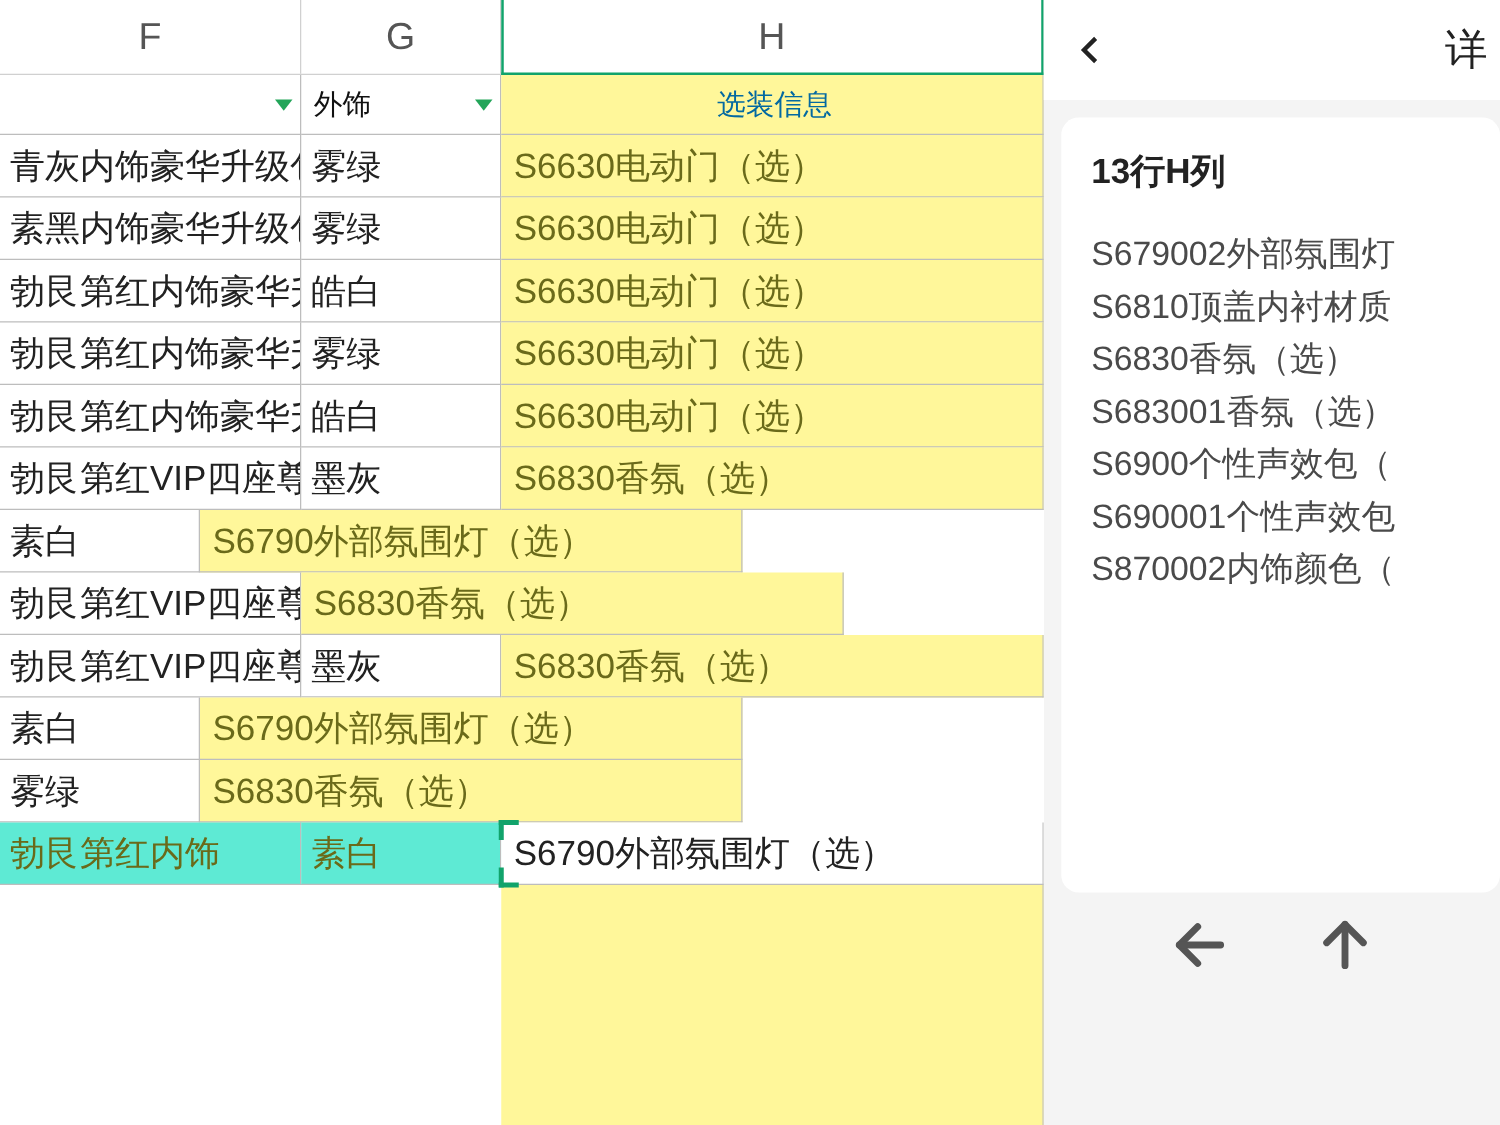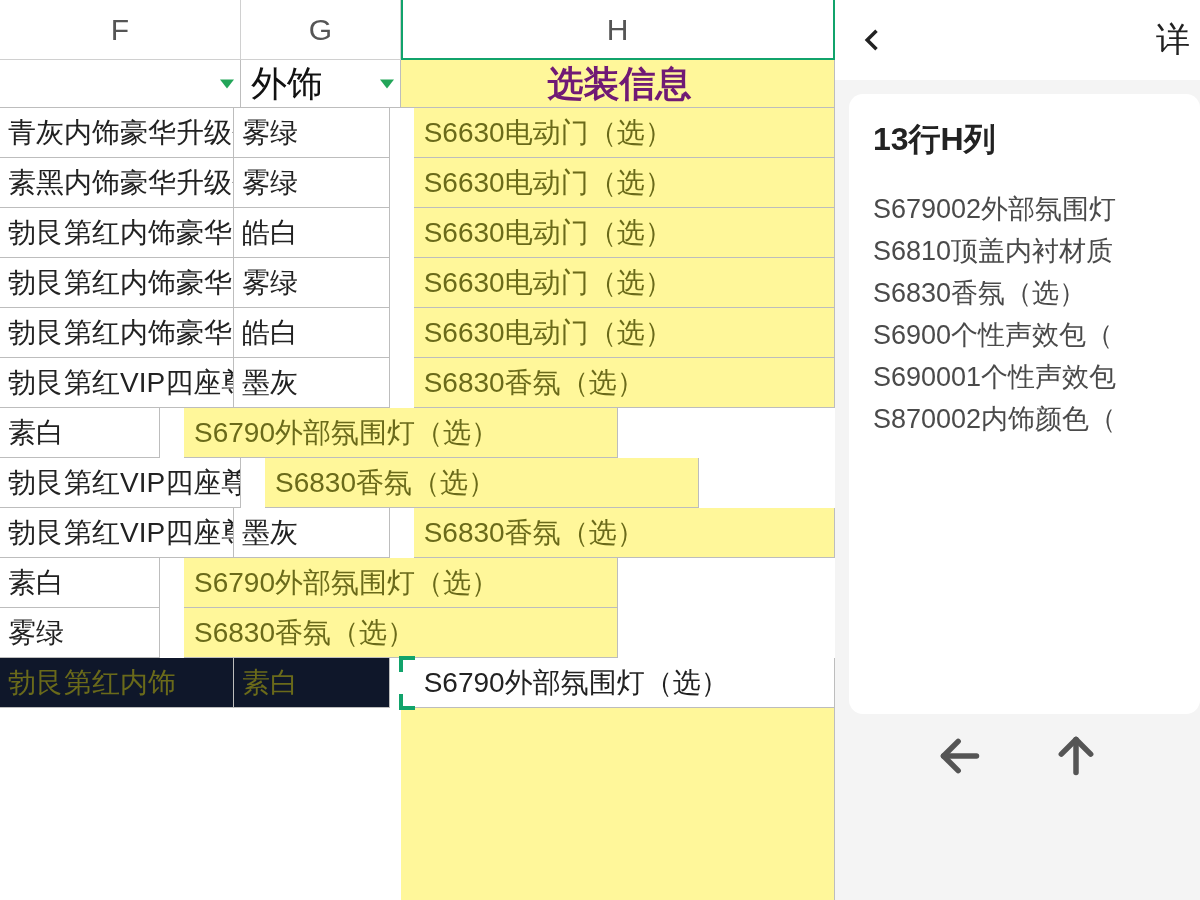--- a/index.html
+++ b/index.html
@@ -40,30 +40,31 @@
   .col-f { width: 241px; }
   .col-g { width: 160px; }
   .col-h { width: 434px; justify-content: center; }
   
   .fieldheaders {
     display: flex;
     height: 48px;
   }
   .fieldheaders > div {
     display: flex;
-    font-size: 36px;
+    align-items: center;
+    font-size: 23px;
     color: #111;
     border-right: 1px solid #bdbdbd;
     border-bottom: 1px solid #bdbdbd;
     padding: 0 6px 0 10px;
     position: relative;
     overflow: hidden;
     white-space: nowrap;
   }
-  .fieldheaders .col-h { background: #fff79a; font-weight: 700; color: #701a75; }
+  .fieldheaders .col-h { background: #fff79a; font-weight: 400; color: #0369a1; }
   .filter-arrow {
     position: absolute;
     right: 6px;
     top: 50%;
     transform: translateY(-50%);
     width: 0; height: 0;
     border-left: 7px solid transparent;
     border-right: 7px solid transparent;
     border-top: 9px solid #23a559;
   }
@@ -82,26 +83,25 @@
     padding: 0 6px 0 8px;
     white-space: nowrap;
     overflow: hidden;
     position: relative;
   }
   .cell.col-h {
     background: #fff79a;
     color: #6a6a1a;
     font-weight: 500;
     padding-left: 10px;
-    margin-left: 24px;
   }
   
   .row.selected .cell.col-f,
   .row.selected .cell.col-g {
-    background: #0f172a;
+    background: #5eead4;
     color: #6a6a1a;
   }
   .row.selected .cell.col-h {
     background: #fff;
     color: #222;
   }
   
   .sel-bracket {
     position: absolute;
     z-index: 10;
@@ -160,21 +160,21 @@
     font-weight: 400;
   }
   .card {
     margin: 14px 0 0 14px;
     background: #fff;
     border-radius: 14px;
     padding: 24px 20px 6px 24px;
     min-height: 620px;
   }
   .card-title {
-    font-size: 32px;
+    font-size: 28px;
     font-weight: 700;
     color: #222;
     margin-bottom: 26px;
   }
   .details-list { }
   .details-list > div {
     font-size: 27px;
     color: #4a4a4a;
     line-height: 42px;
     white-space: nowrap;
@@ -296,20 +296,21 @@
       </div>
       <div class="panel-title">详</div>
     </div>
 
     <div class="card">
       <div class="card-title">13行H列</div>
       <div class="details-list" id="details-list">
           <div>S679002外部氛围灯</div>
           <div>S6810顶盖内衬材质</div>
           <div>S6830香氛（选）</div>
+          <div>S683001香氛（选）</div>
           <div>S6900个性声效包（</div>
           <div>S690001个性声效包</div>
           <div>S870002内饰颜色（</div>
         </div>
     </div>
 
     <div class="panel-footer">
       <div>
         <svg viewBox="0 0 24 24">
           <polyline points="11 4 3 12 11 20"></polyline>

